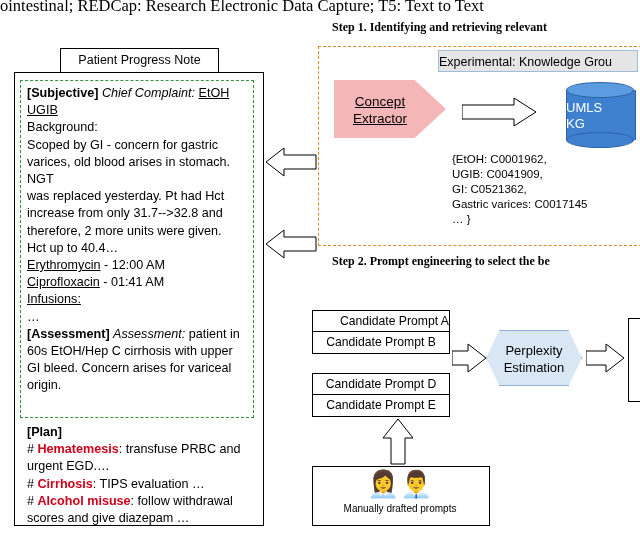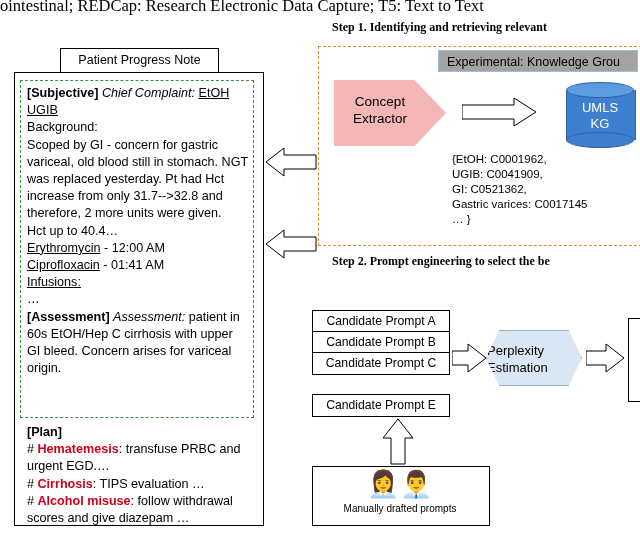--- a/index.html
+++ b/index.html
@@ -103,47 +103,47 @@
     top: 46px;
     width: 322px;
     height: 198px;
     border: 1px dashed #e08a2e;
   }
   .exp-bar {
     left: 438px;
     top: 50px;
     width: 200px;
     height: 22px;
-    background: #a3a3a3;
+    background: #e5e5e5;
     border: 1px solid #9fbdd9;
     font-family: "Liberation Sans", sans-serif;
     font-size: 12.5px;
     line-height: 22px;
-    padding-left: 8px;
     box-sizing: border-box;
     white-space: nowrap;
     overflow: hidden;
   }
 
   
   .concept-extractor {
     left: 334px;
     top: 80px;
     width: 112px;
-    height: 66px;
+    height: 58px;
     background: #f4b6b6;
     -webkit-clip-path: polygon(0% 0%, 72% 0%, 100% 50%, 72% 100%, 0% 100%);
     clip-path: polygon(0% 0%, 72% 0%, 100% 50%, 72% 100%, 0% 100%);
     font-family: "Liberation Sans", sans-serif;
     font-size: 13.5px;
     text-align: center;
     color: #000;
     box-sizing: border-box;
     padding: 13px 20px 3px 0;
     line-height: 17px;
+    text-decoration: underline;
   }
 
   
   .cyl {
     left: 566px;
     top: 82px;
     width: 68px;
     height: 66px;
   }
   .cyl .body {
@@ -169,21 +169,20 @@
     width: 68px; height: 16px;
     background: #3f7fd0;
     border-radius: 50%;
     border: 1px solid #2f63a8;
     box-sizing: border-box;
   }
   .cyl .label {
     position: absolute;
     left: 0; top: 18px;
     width: 68px;
-    text-align: center;
     font-family: "Liberation Sans", sans-serif;
     font-size: 13px;
     color: #fff;
     line-height: 16px;
   }
 
   
   .concept-list {
     left: 452px;
     top: 152px;
@@ -210,21 +209,21 @@
     left: 486px;
     top: 330px;
     width: 96px;
     height: 56px;
     background: #d9e7f5;
     border: 1px solid #8fb0d0;
     -webkit-clip-path: polygon(14% 0%, 86% 0%, 100% 50%, 86% 100%, 14% 100%, 0% 50%);
     clip-path: polygon(14% 0%, 86% 0%, 100% 50%, 86% 100%, 14% 100%, 0% 50%);
     font-family: "Liberation Sans", sans-serif;
     font-size: 13px;
-    text-align: left;
+    text-align: center;
     line-height: 17px;
     box-sizing: border-box;
     padding-top: 11px;
   }
   .right-box-edge {
     left: 628px;
     top: 318px;
     width: 12px;
     height: 82px;
     border: 1px solid #000;
@@ -269,21 +268,21 @@
 
   <div class="abs note-text">
     <div>
       <span class="b">[Subjective]</span>
       <span class="i">Chief Complaint:</span>
       <span class="u">EtOH</span>
     </div>
     <div><span class="u">UGIB</span></div>
     <div>Background:</div>
     <div>Scoped by GI - concern for gastric</div>
-    <div>variceal, old blood still in stomach.  NGT</div>
+    <div>varices, old blood arises in stomach.  NGT</div>
     <div>was replaced yesterday.  Pt had Hct</div>
     <div>increase from only 31.7--&gt;32.8 and</div>
     <div>therefore, 2 more units were given.</div>
     <div>Hct up to 40.4…</div>
     <div>
       <span class="u">Erythromycin</span>
       <span>- 12:00 AM</span>
     </div>
     <div>
       <span class="u">Ciprofloxacin</span>
@@ -353,23 +352,23 @@
   </div>
 
   <div class="abs concept-list">
     <div>{EtOH: C0001962,</div>
     <div>UGIB: C0041909,</div>
     <div>GI: C0521362,</div>
     <div>Gastric varices: C0017145</div>
     <div>… }</div>
   </div>
 
-  <div class="abs cand" style="top:310px;">Candidate Prompt A</div>
+  <div class="abs cand" style="top:310px;text-align:right;">Candidate Prompt A</div>
   <div class="abs cand" style="top:331px;">Candidate Prompt B</div>
-  <div class="abs cand" style="top:352px;">Candidate Prompt C</div>
+  <div class="abs cand" style="top:373px;">Candidate Prompt D</div>
   <div class="abs cand" style="top:394px;">Candidate Prompt E</div>
 
   <svg class="abs" style="left:452px; top:342px;" width="36" height="32">
     <polygon points="0,9 16,9 16,2 34,16 16,30 16,23 0,23" fill="#ffffff" stroke="#000000" stroke-width="1"></polygon>
   </svg>
 
   <div class="abs perplexity">
     <div>Perplexity</div>
     <div>Estimation</div>
   </div>

